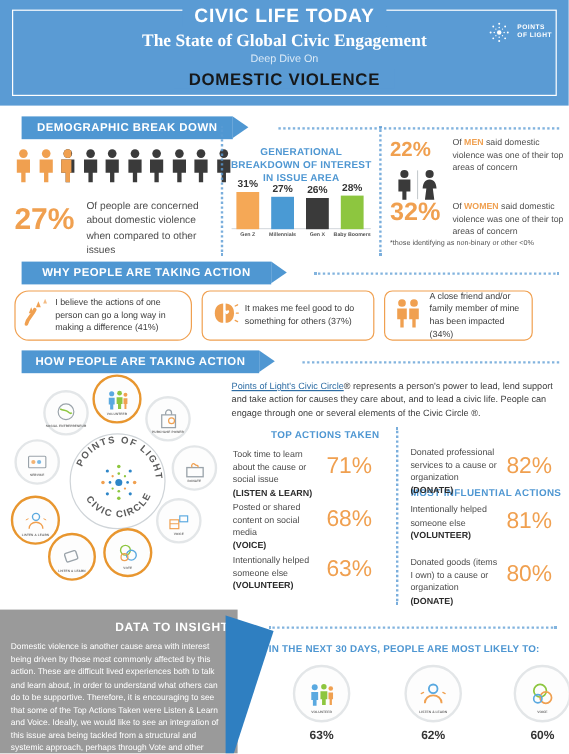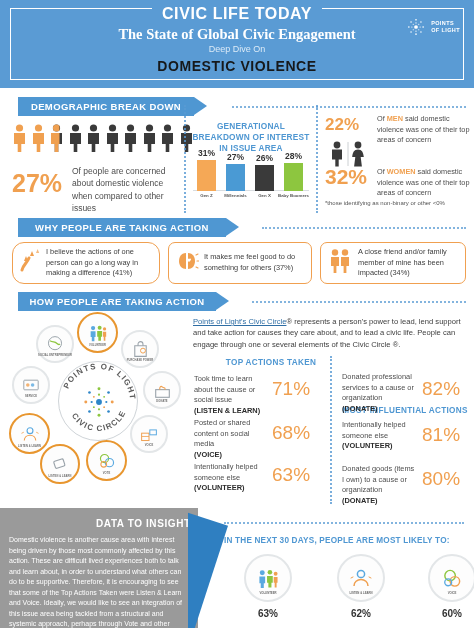--- a/index.html
+++ b/index.html
@@ -325,21 +325,21 @@
           <path d="M16 10.5c0-.9-1.4-1.4-2-.4-.6-1-2-.5-2 .4 0 1.1 2 2.4 2 2.4s2-1.3 2-2.4z" fill="#fff"></path>
           <g stroke="#f0a050" stroke-width="1.1" stroke-linecap="round">
               <line x1="21" y1="6" x2="23" y2="5"></line>
               <line x1="22" y1="12" x2="24" y2="12"></line>
               <line x1="21" y1="18" x2="23" y2="19"></line>
             </g>
         </svg>
       </span>
       <span class="card-txt">It makes me feel good to do something for others (37%)</span>
     </div>
-    <div class="card" style="left:320px; width:146px;align-items:center;">
+    <div class="card" style="left:320px; width:124px;align-items:center;">
       <span>
         <svg width="26" height="26" viewBox="0 0 26 26">
           <g fill="#f0a050">
               <circle cx="8" cy="4.5" r="3.2"></circle>
               <path d="M4 9h8v9h-2.6v7H6.6v-7H4z"></path>
             </g>
           <g fill="#f0a050">
               <circle cx="18" cy="4.5" r="3.2"></circle>
               <path d="M14 9h8v9h-2.6v7h-2.8v-7H14z"></path>
             </g>

